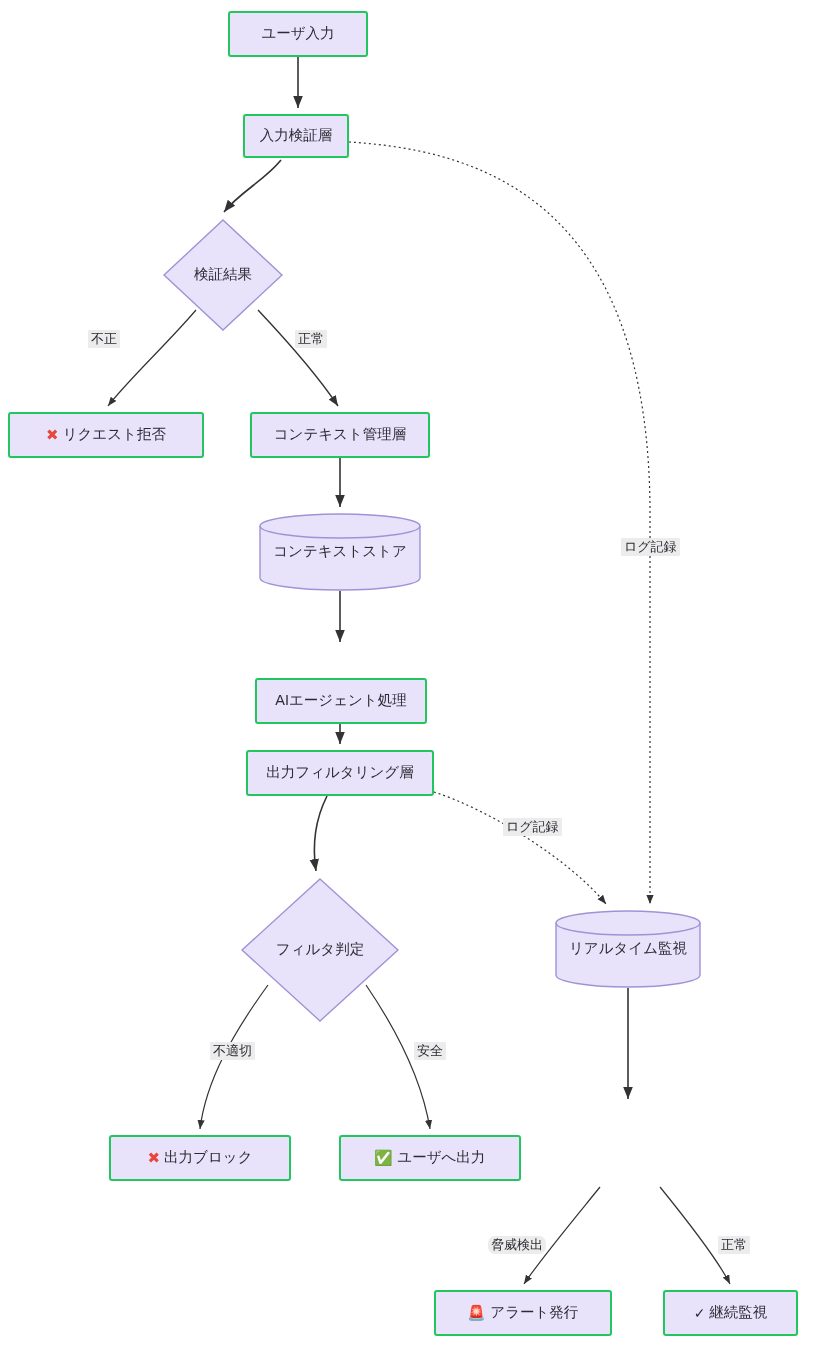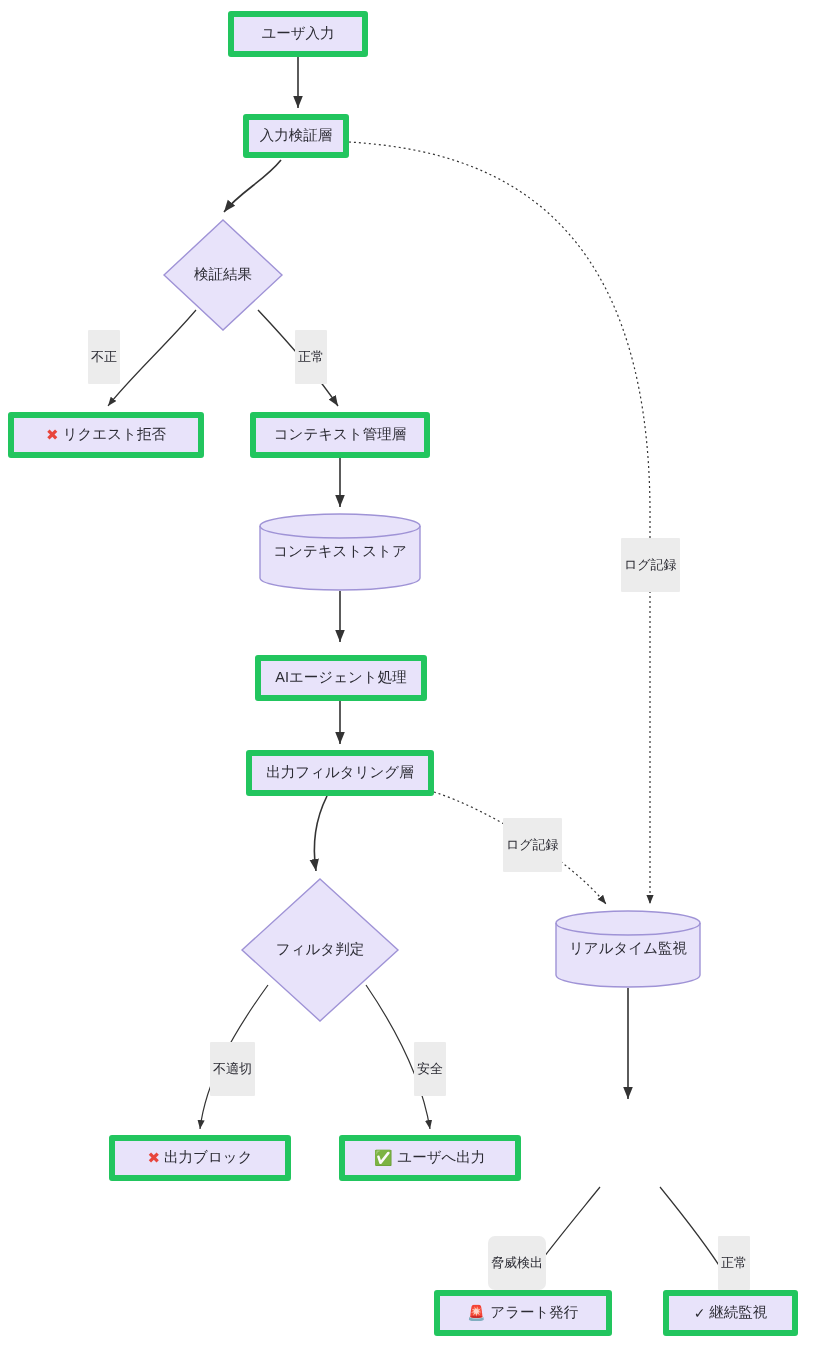--- a/index.html
+++ b/index.html
@@ -31,21 +31,21 @@
     align-items: center;
     justify-content: center;
     text-align: center;
     color: #2b2b33;
     font-size: 14.5px;
     line-height: 1.2;
     white-space: nowrap;
   }
   .node.rect {
     background: #e8e3fa;
-    border: 6px solid #22c55e;
+    border: 2px solid #22c55e;
     border-radius: 3px;
   }
   .node.diamond-wrap {
     background: transparent;
     border: none;
   }
   .diamond-shape {
     position: absolute;
     left: 0;
     top: 0;
@@ -71,21 +71,21 @@
     position: relative;
     z-index: 2;
     font-family: Liberation Serif, serif;
   }
   .edge-label {
     position: absolute;
     background: #ececec;
     color: #2b2b33;
     font-size: 13px;
     line-height: 1.2;
-    padding: 19px 3px;
+    padding: 1px 3px;
     white-space: nowrap;
     border-radius: 1px;
   }
   .ico {
     display: inline-block;
     margin-right: 4px;
   }
   .ico.cross { color: #e8453c; font-size: 15px; }
   .ico.check-box { font-size: 15px; }
   .ico.siren { font-size: 15px; }
@@ -162,21 +162,21 @@
   </div>
 
   <div class="node cylinder" style="left:259px; top:513px; width:162px; height:78px;">
     <svg class="cyl-shape" viewBox="0 0 162 78" preserveAspectRatio="none">
       <path d="M1,13 A80,12 0 0 1 161,13 L161,65 A80,12 0 0 1 1,65 Z" fill="#e8e3fa" stroke="#9f93d6" stroke-width="1.4"></path>
       <path d="M1,13 A80,12 0 0 0 161,13" fill="none" stroke="#9f93d6" stroke-width="1.4"></path>
     </svg>
     <span class="label">コンテキストストア</span>
   </div>
 
-  <div class="node rect" style="left:255px; top:655px; width:172px; height:46px;">
+  <div class="node rect" style="left:255px; top:678px; width:172px; height:46px;">
     <span class="label">AIエージェント処理</span>
   </div>
 
   <div class="node rect" style="left:246px; top:750px; width:188px; height:46px;">
     <span class="label">出力フィルタリング層</span>
   </div>
 
   <div class="node diamond-wrap" style="left:240px; top:877px; width:160px; height:146px;">
     <svg class="diamond-shape" viewBox="0 0 160 146" preserveAspectRatio="none">
       <polygon points="80,2 158,73 80,144 2,73" fill="#e8e3fa" stroke="#9f93d6" stroke-width="1.4"></polygon>

